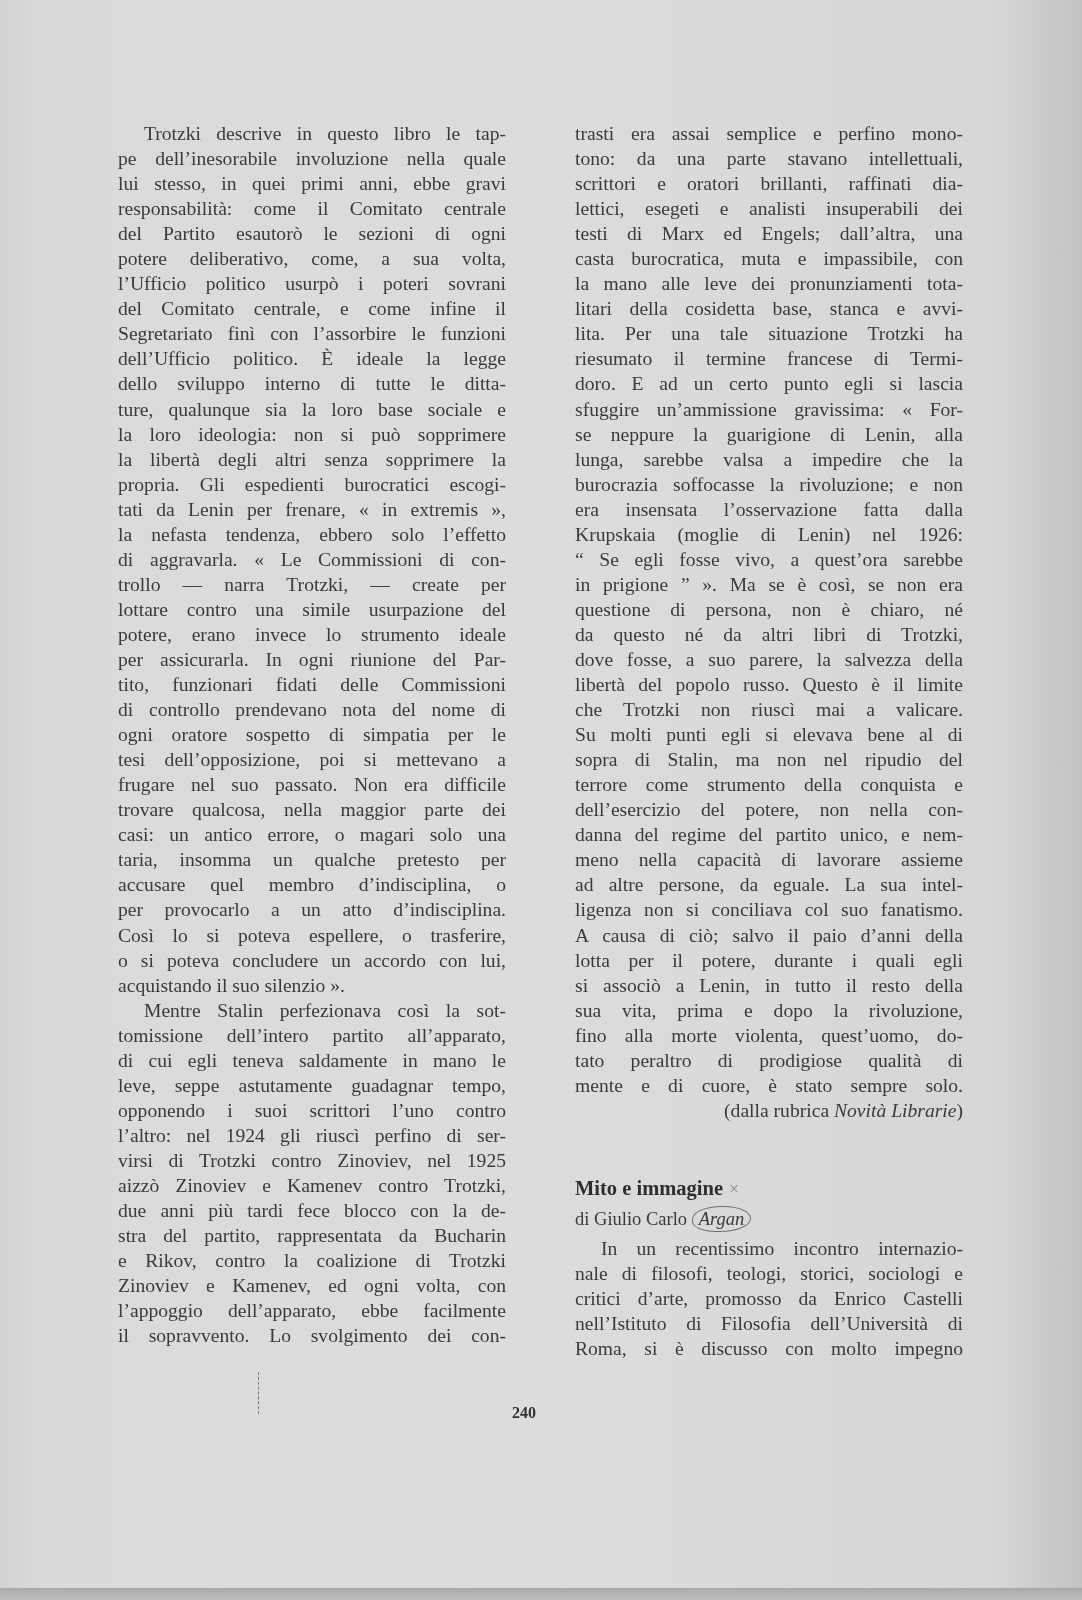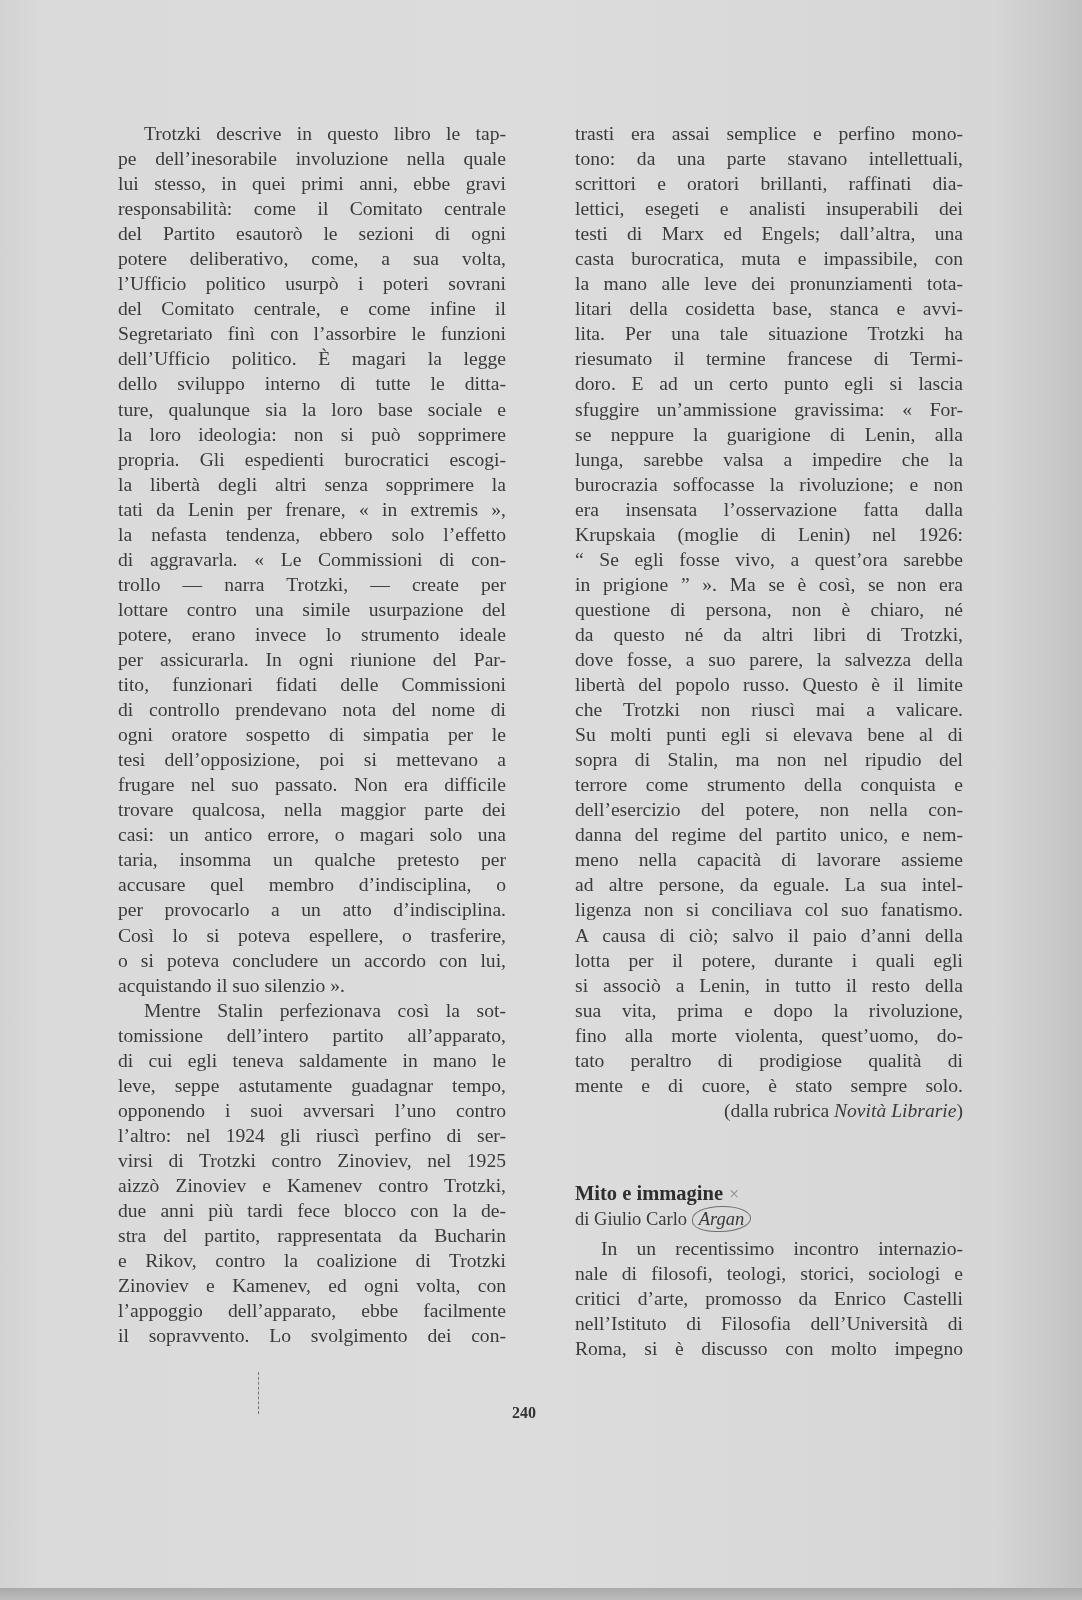--- a/index.html
+++ b/index.html
@@ -39,21 +39,21 @@
   .line.indent { padding-left: 26px; }
   .line.right { text-align-last: right; text-align: right; }
   .line em { }
   .heading {
     display: block;
     margin-top: 54px;
     font-weight: bold;
     font-size: 20.5px;
     color: #2e2e2e;
     height: 28px;
-    line-height: 32px;
+    line-height: 23px;
   }
   .heading .pencil-x {
     font-weight: normal;
     color: #8a8a8a;
     font-size: 18px;
     margin-left: 6px;
   }
   .byline {
     display: block;
     height: 28px;
@@ -89,26 +89,26 @@
     <div>
       <span class="line indent">Trotzki descrive in questo libro le tap-</span>
       <span class="line">pe dell’inesorabile involuzione nella quale</span>
       <span class="line">lui stesso, in quei primi anni, ebbe gravi</span>
       <span class="line">responsabilità: come il Comitato centrale</span>
       <span class="line">del Partito esautorò le sezioni di ogni</span>
       <span class="line">potere deliberativo, come, a sua volta,</span>
       <span class="line">l’Ufficio politico usurpò i poteri sovrani</span>
       <span class="line">del Comitato centrale, e come infine il</span>
       <span class="line">Segretariato finì con l’assorbire le funzioni</span>
-      <span class="line">dell’Ufficio politico. È magari la legge</span>
+      <span class="line">dell’Ufficio politico. È ideale la legge</span>
       <span class="line">dello sviluppo interno di tutte le ditta-</span>
       <span class="line">ture, qualunque sia la loro base sociale e</span>
       <span class="line">la loro ideologia: non si può sopprimere</span>
+      <span class="line">la libertà degli altri senza sopprimere la</span>
       <span class="line">propria. Gli espedienti burocratici escogi-</span>
-      <span class="line">la libertà degli altri senza sopprimere la</span>
       <span class="line">tati da Lenin per frenare, « in extremis »,</span>
       <span class="line">la nefasta tendenza, ebbero solo l’effetto</span>
       <span class="line">di aggravarla. « Le Commissioni di con-</span>
       <span class="line">trollo — narra Trotzki, — create per</span>
       <span class="line">lottare contro una simile usurpazione del</span>
       <span class="line">potere, erano invece lo strumento ideale</span>
       <span class="line">per assicurarla. In ogni riunione del Par-</span>
       <span class="line">tito, funzionari fidati delle Commissioni</span>
       <span class="line">di controllo prendevano nota del nome di</span>
       <span class="line">ogni oratore sospetto di simpatia per le</span>
@@ -121,21 +121,21 @@
       <span class="line">per provocarlo a un atto d’indisciplina.</span>
       <span class="line">Così lo si poteva espellere, o trasferire,</span>
       <span class="line">o si poteva concludere un accordo con lui,</span>
       <span class="line last">acquistando il suo silenzio ».</span>
     </div>
     <div>
       <span class="line indent">Mentre Stalin perfezionava così la sot-</span>
       <span class="line">tomissione dell’intero partito all’apparato,</span>
       <span class="line">di cui egli teneva saldamente in mano le</span>
       <span class="line">leve, seppe astutamente guadagnar tempo,</span>
-      <span class="line">opponendo i suoi avversari l’uno contro</span>
+      <span class="line">opponendo i suoi scrittori l’uno contro</span>
       <span class="line">l’altro: nel 1924 gli riuscì perfino di ser-</span>
       <span class="line">virsi di Trotzki contro Zinoviev, nel 1925</span>
       <span class="line">aizzò Zinoviev e Kamenev contro Trotzki,</span>
       <span class="line">due anni più tardi fece blocco con la de-</span>
       <span class="line">stra del partito, rappresentata da Bucharin</span>
       <span class="line">e Rikov, contro la coalizione di Trotzki</span>
       <span class="line">Zinoviev e Kamenev, ed ogni volta, con</span>
       <span class="line">l’appoggio dell’apparato, ebbe facilmente</span>
       <span class="line">il sopravvento. Lo svolgimento dei con-</span>
     </div>

